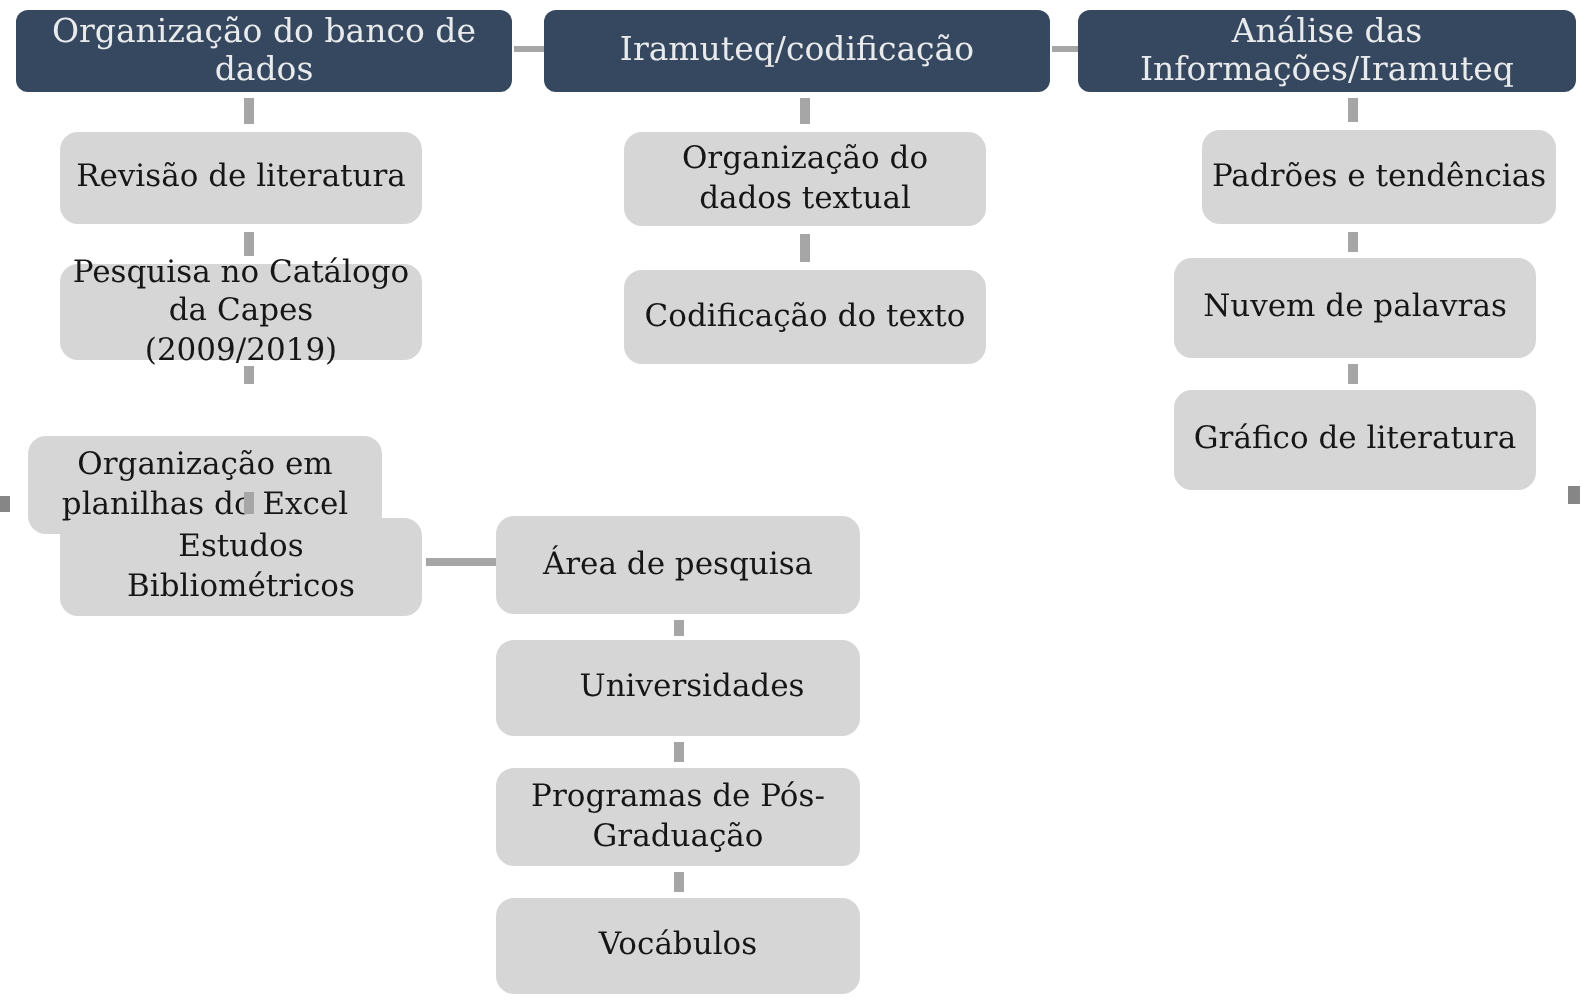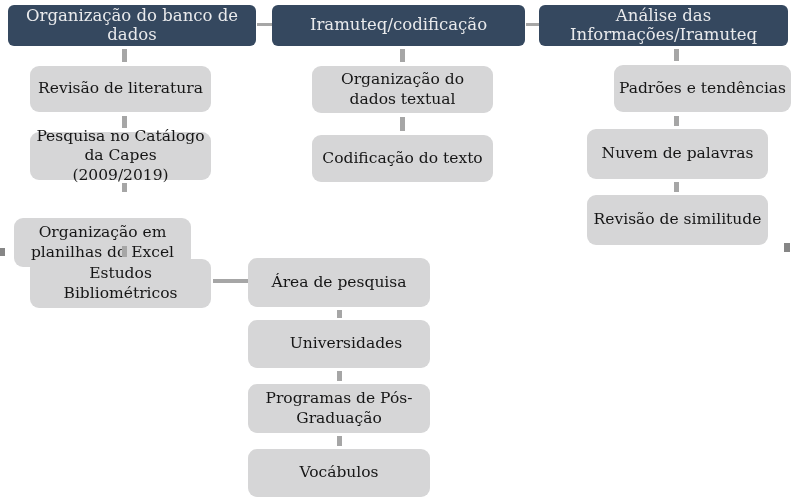--- a/index.html
+++ b/index.html
@@ -64,23 +64,23 @@
   <div class="conn" style="left:122px; top:116px; width:5px; height:12px;"></div>
   <div class="conn" style="left:122px; top:183px; width:5px; height:9px;"></div>
   <div class="conn" style="left:122px; top:246px; width:5px; height:11px;"></div>
 
   <div class="box" style="left:312px; top:66px; width:181px; height:47px;">Organização do dados textual</div>
   <div class="box" style="left:312px; top:135px; width:181px; height:47px;">Codificação do texto</div>
 
   <div class="conn" style="left:400px; top:49px; width:5px; height:13px;"></div>
   <div class="conn" style="left:400px; top:117px; width:5px; height:14px;"></div>
 
-  <div class="box" style="left:614px; top:65px; width:177px; height:47px;text-align:center;">Padrões e tendências</div>
+  <div class="box" style="left:601px; top:65px; width:177px; height:47px;text-align:center;">Padrões e tendências</div>
   <div class="box" style="left:587px; top:129px; width:181px; height:50px;">Nuvem de palavras</div>
-  <div class="box" style="left:587px; top:195px; width:181px; height:50px;">Revisão de similitude</div>
+  <div class="box" style="left:587px; top:195px; width:181px; height:50px;">Gráfico de literatura</div>
 
   <div class="conn" style="left:674px; top:49px; width:5px; height:12px;"></div>
   <div class="conn" style="left:674px; top:116px; width:5px; height:10px;"></div>
   <div class="conn" style="left:674px; top:182px; width:5px; height:10px;"></div>
 
   <div class="conn" style="left:213px; top:279px; width:35px; height:4px;"></div>
 
   <div class="box" style="left:248px; top:258px; width:182px; height:49px;">Área de pesquisa</div>
   <div class="box" style="left:248px; top:320px; width:182px; height:48px;padding-left:18px;">Universidades</div>
   <div class="box" style="left:248px; top:384px; width:182px; height:49px;">Programas de Pós-Graduação</div>

